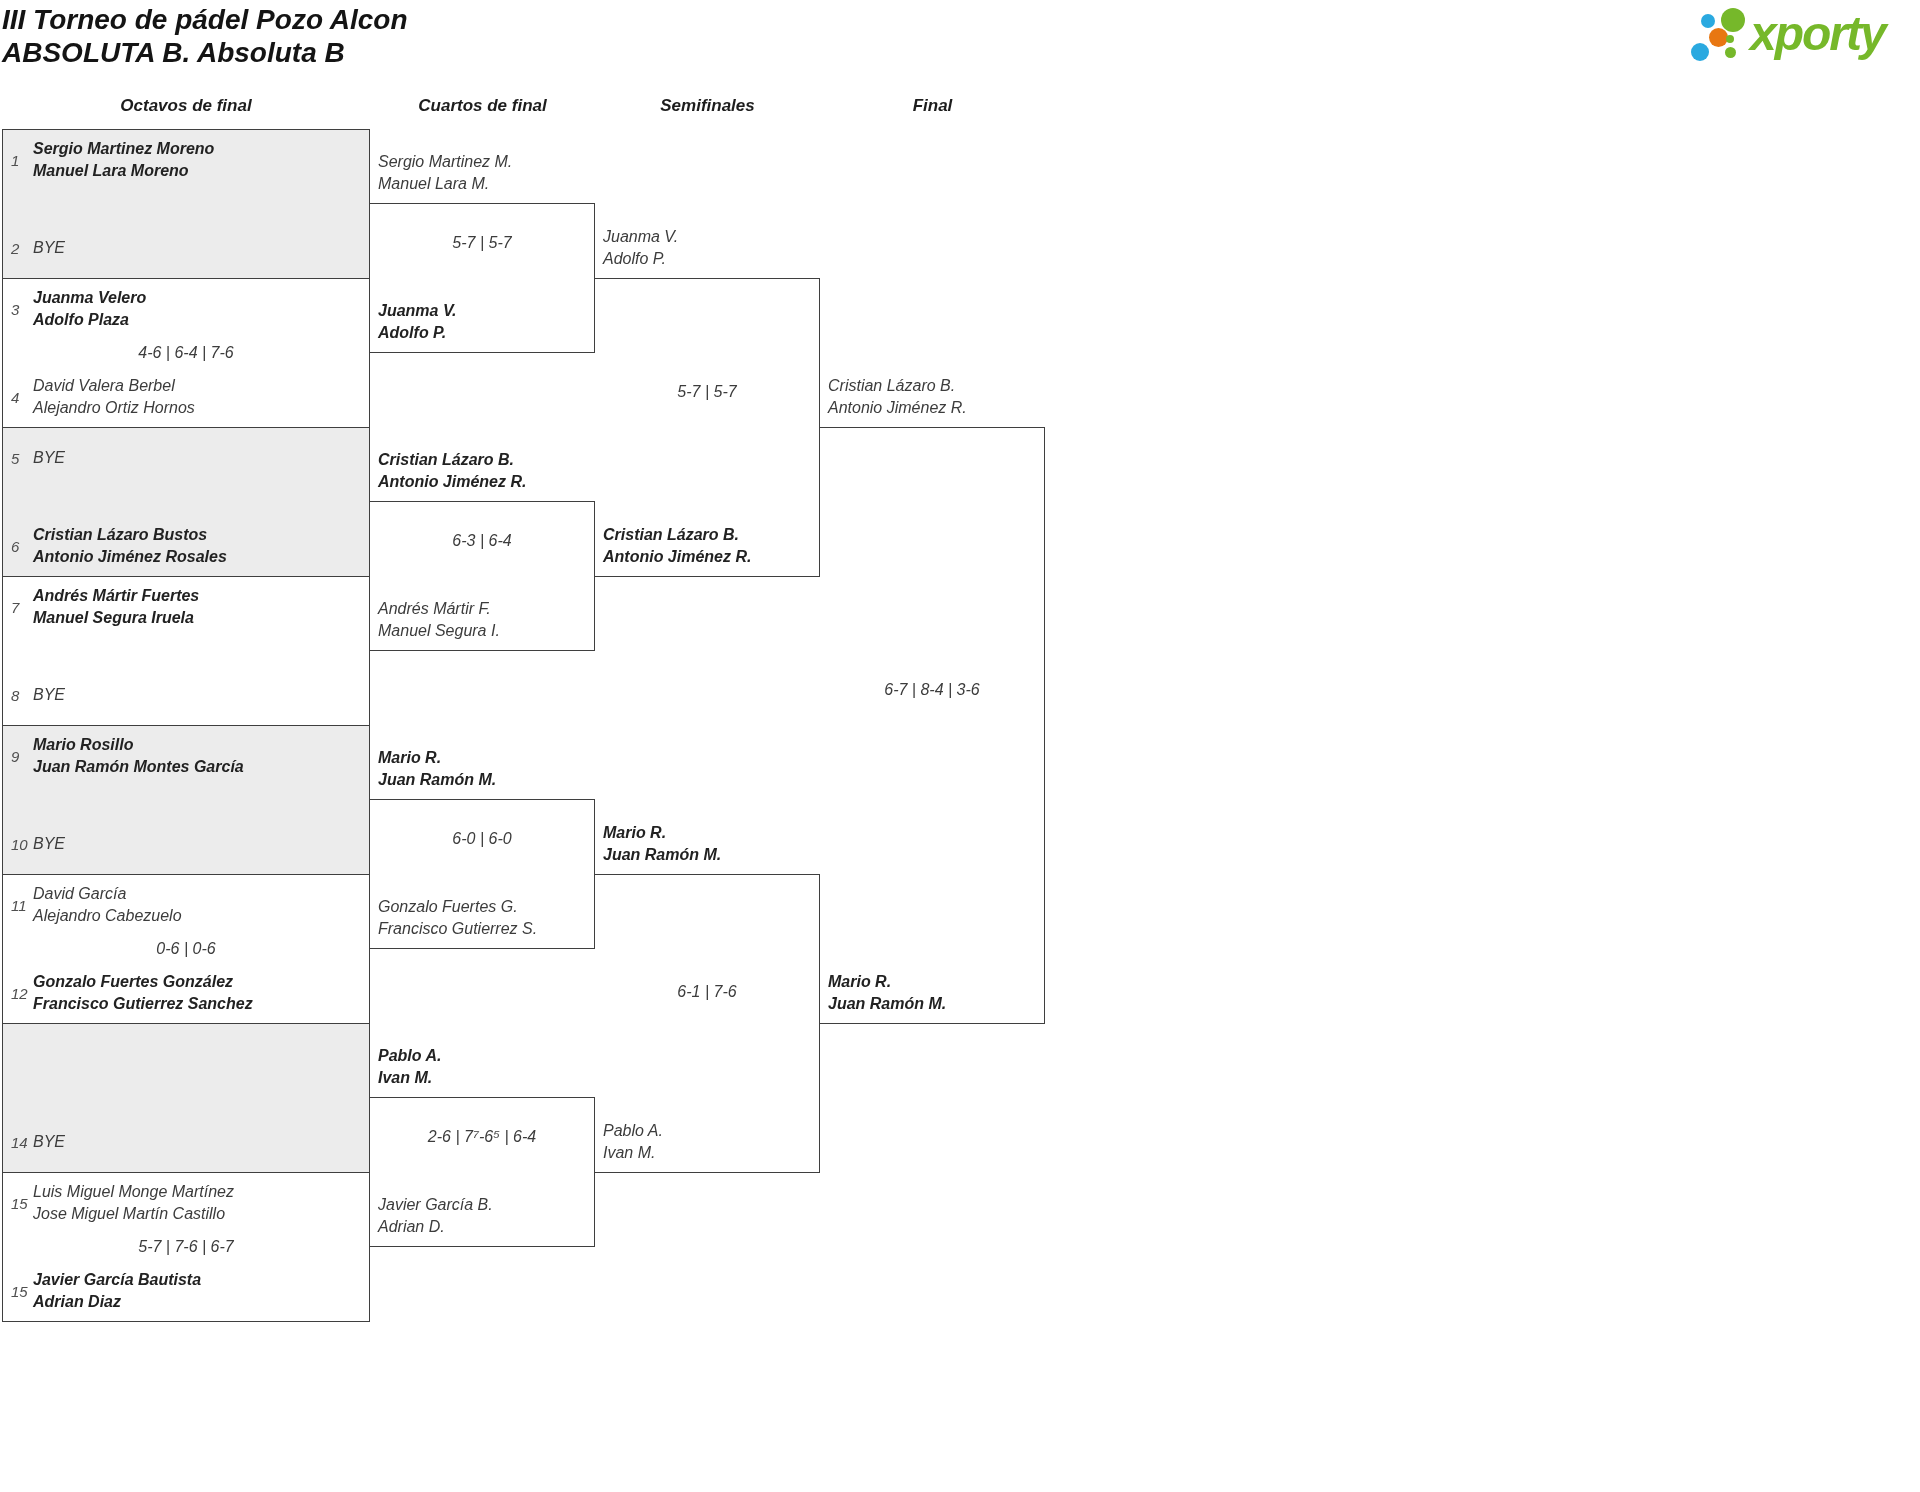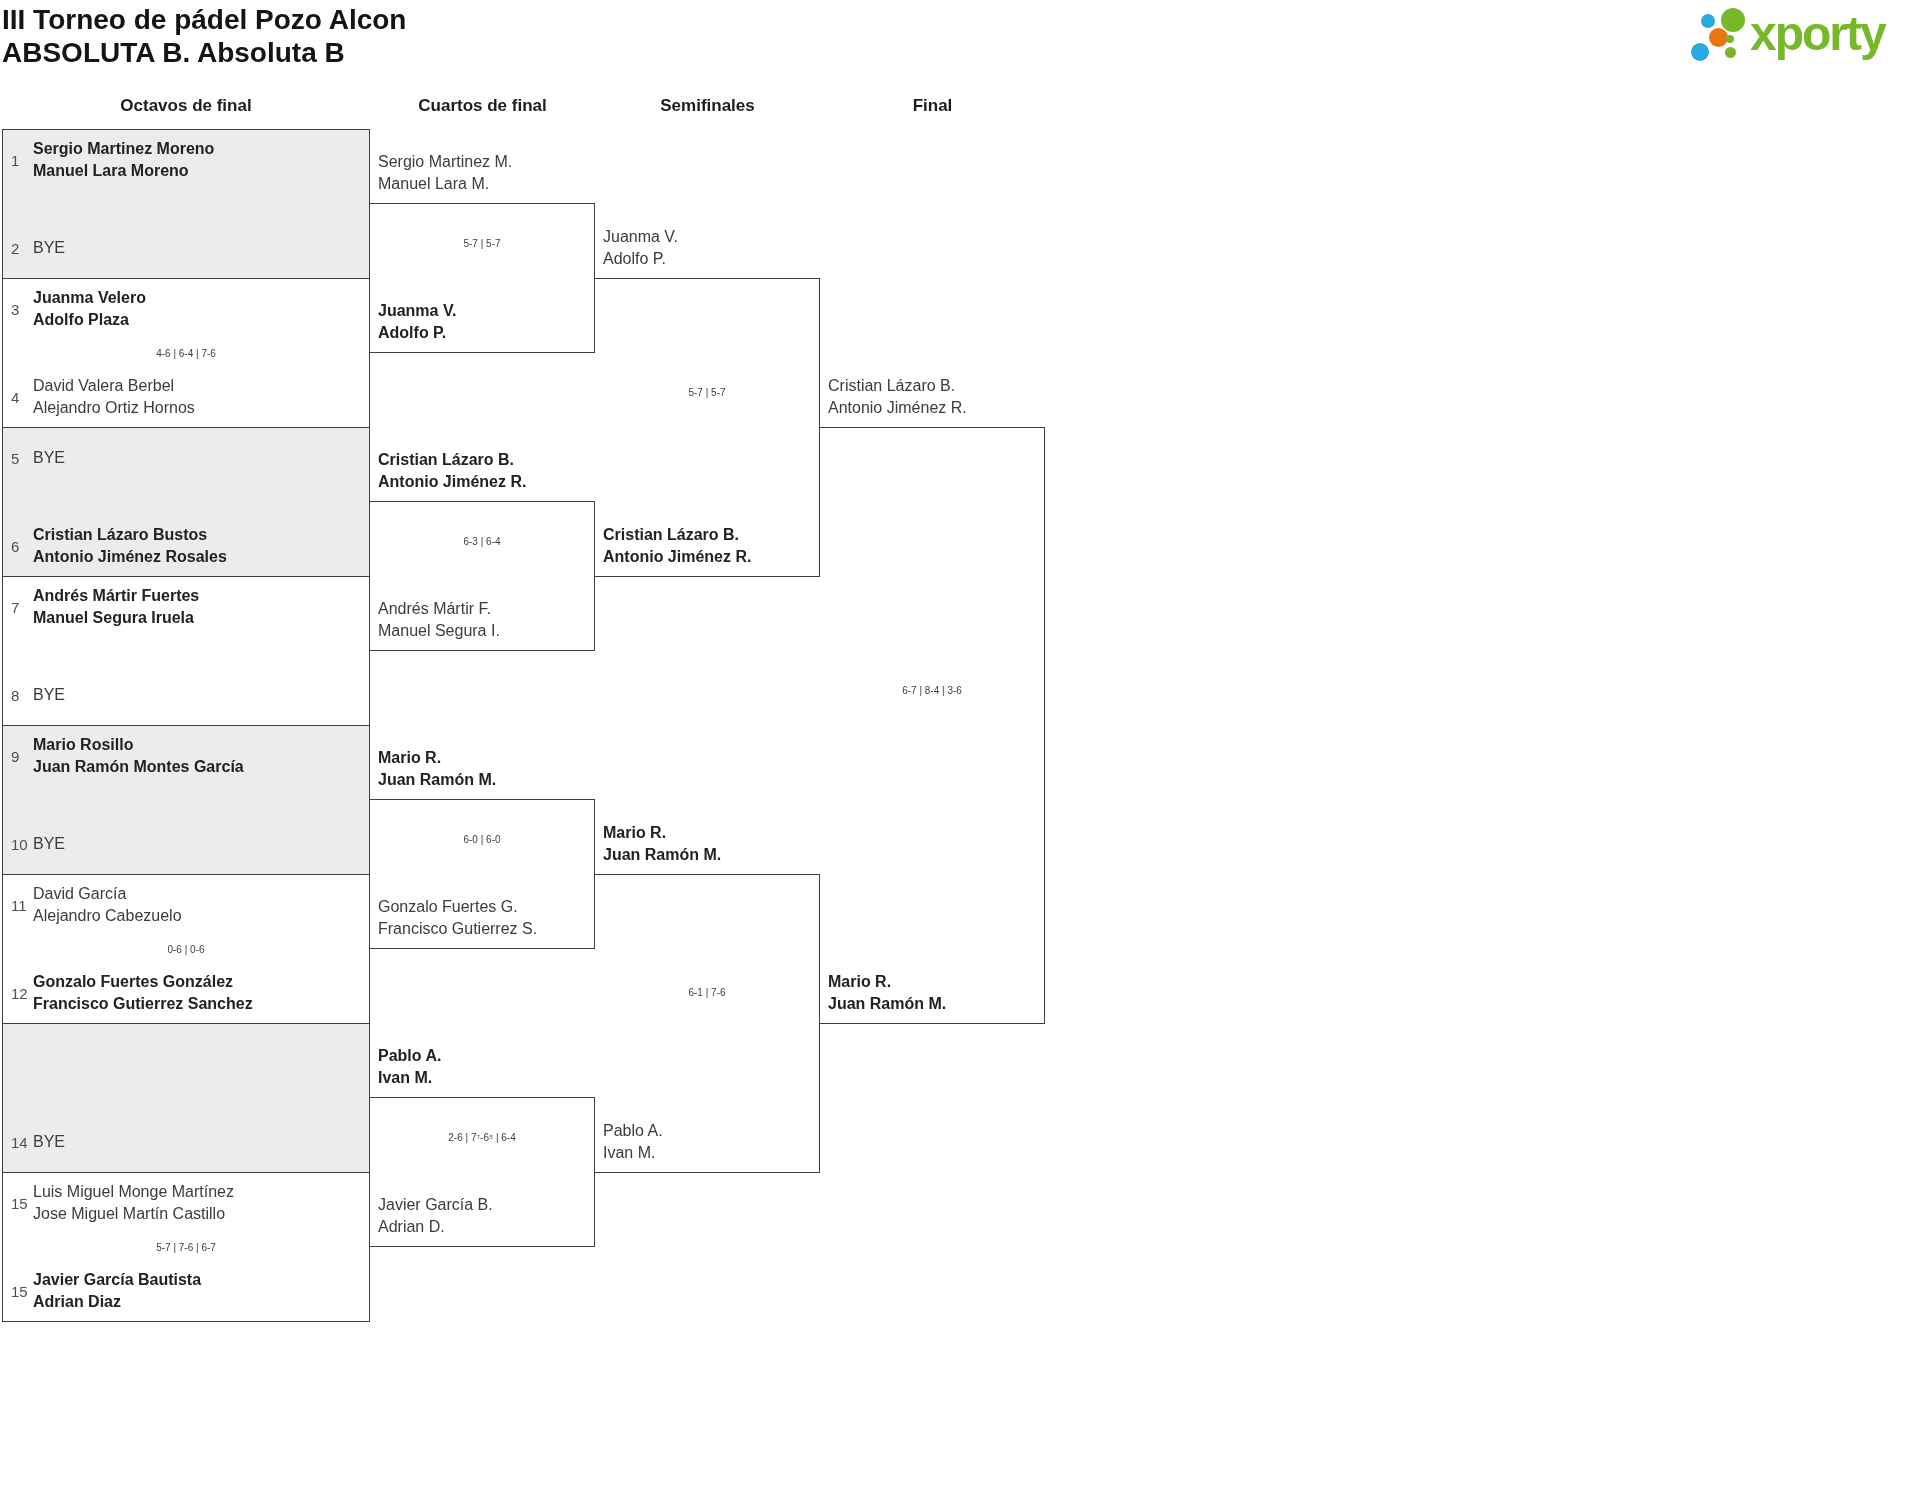--- a/index.html
+++ b/index.html
@@ -1,17 +1,17 @@
 <!DOCTYPE html>
 <html><head>
 <meta charset="utf-8">
 <style>
   html,body{margin:0;padding:0;background:#fff;}
   .page{position:relative;width:1920px;height:1332px;background:#fff;overflow:hidden;
-        font-family:"Liberation Sans","DejaVu Sans",sans-serif;color:#2e2e2e;}
+        font-family:"Liberation Sans","DejaVu Sans",sans-serif;color:#2e2e2e;font-style:italic;}
 
   
   .title{position:absolute;left:2px;top:3px;font-size:28px;line-height:33px;font-weight:700;color:#141414;}
   .subtitle{position:absolute;left:2px;top:36px;font-size:28px;line-height:33px;font-weight:700;color:#141414;}
 
   
   .logo{position:absolute;left:1685px;top:0;width:230px;height:75px;}
   .dot{position:absolute;border-radius:50%;}
   .logo-text{position:absolute;left:1750px;top:6px;font-size:48px;font-weight:700;letter-spacing:-2px;}
 
@@ -30,21 +30,21 @@
   .win .names, .rlabel.win{font-weight:700;color:#222;}
 
   
   .box{position:absolute;box-sizing:border-box;border:1px solid #3f3f3f;border-left:none;background:transparent;}
 
   
   .rlabel{position:absolute;width:210px;font-size:16px;line-height:22px;color:#3c3c3c;}
   .rlabel span{display:block;}
 
   
-  .score{position:absolute;transform:translate(-50%,-50%);font-size:10px;color:#3c3c3c;white-space:nowrap;}
+  .score{position:absolute;transform:translate(-50%,-50%);font-size:16px;color:#3c3c3c;white-space:nowrap;}
 </style>
 </head>
 <body>
 
 <div class="page">
 
   <div class="title">III Torneo de pádel Pozo Alcon</div>
   <div class="subtitle">ABSOLUTA B. Absoluta B</div>
 
   <div class="logo">

